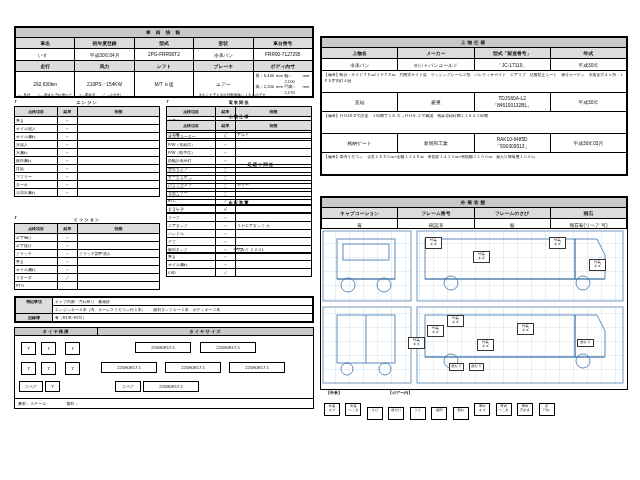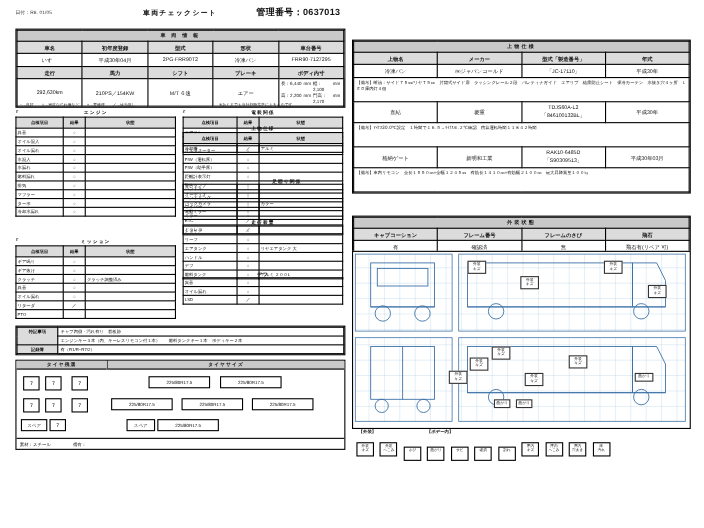--- a/index.html
+++ b/index.html
@@ -78,25 +78,20 @@
   .lgchip{display:inline-block;border:1px solid #000;width:16px;height:13px;font-size:3.3px;
           text-align:center;line-height:1.15;padding-top:1.5px;box-sizing:border-box;margin-right:1px;background:#fff;}
   .mark{position:absolute;background:#fff;border:1px solid #333;font-size:3.4px;
         text-align:center;line-height:1.12;padding:1px 0;box-sizing:border-box;}
 </style>
 </head>
 <body>
 
 <div class="page">
 
-  <div class="tophdr">
-    <div class="issue">日付：R6. 01/05</div>
-    <div class="doctitle">車両チェックシート</div>
-    <div class="mgmt">管理番号：0637013</div>
-  </div>
 
   <div class="leftbox">
     <table class="vinfo">
       <tbody>
           <tr>
         <td colspan="5" class="secbar">車 両 情 報</td>
       </tr>
       <tr>
         <td class="hdrcell" style="width:52px">車名</td>
         <td class="hdrcell" style="width:60px">初年度登録</td>

